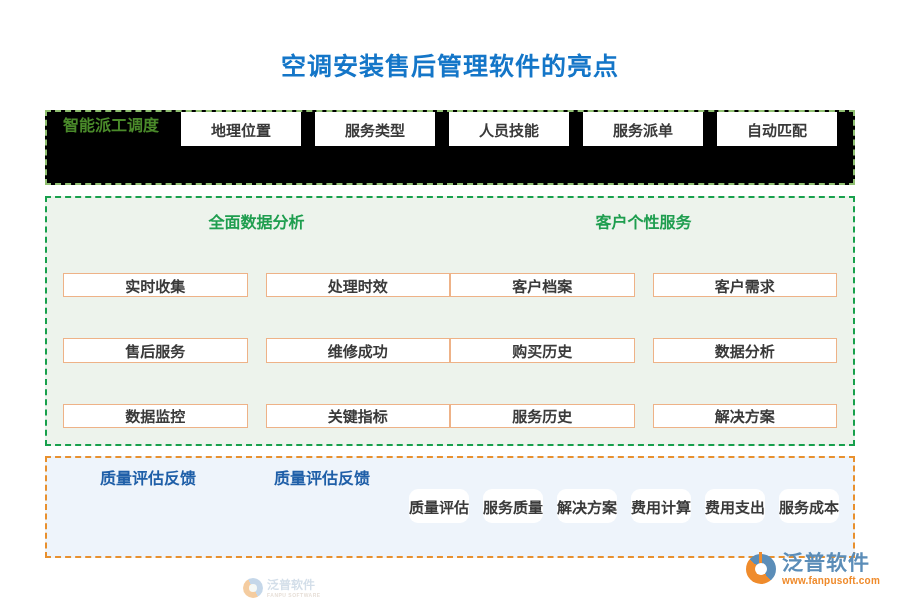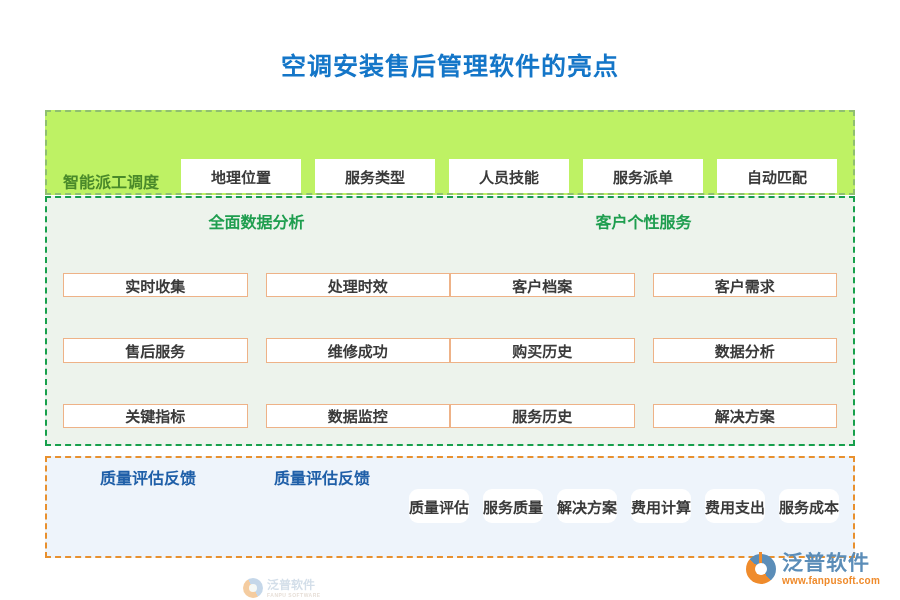--- a/index.html
+++ b/index.html
@@ -39,25 +39,25 @@
   
   .section {
     position: absolute;
     left: 45px;
     width: 810px;
   }
 
   
   .sec-dispatch {
     top: 110px;
-    height: 85px;
-    background: #bef264;
+    height: 75px;
+    background: #000000;
     border: 2px dashed #8fbf70;
     display: flex;
-    align-items: flex-end;
+    align-items: flex-start;
     padding: 0 16px;
   }
 
   .sec-dispatch .group-label {
     font-size: 16px;
     font-weight: bold;
     color: #4a8a2a;
     white-space: nowrap;
     margin-right: 22px;
     flex: 0 0 auto;
@@ -271,22 +271,22 @@
 
   <div class="section sec-analysis">
 
     <div class="col">
       <div class="col-title">全面数据分析</div>
       <div class="col-grid">
         <div class="cell-box">实时收集</div>
         <div class="cell-box">处理时效</div>
         <div class="cell-box">售后服务</div>
         <div class="cell-box">维修成功</div>
+        <div class="cell-box">数据监控</div>
         <div class="cell-box">关键指标</div>
-        <div class="cell-box">数据监控</div>
       </div>
     </div>
 
     <div class="col">
       <div class="col-title">客户个性服务</div>
       <div class="col-grid">
         <div class="cell-box">客户档案</div>
         <div class="cell-box">客户需求</div>
         <div class="cell-box">购买历史</div>
         <div class="cell-box">数据分析</div>

